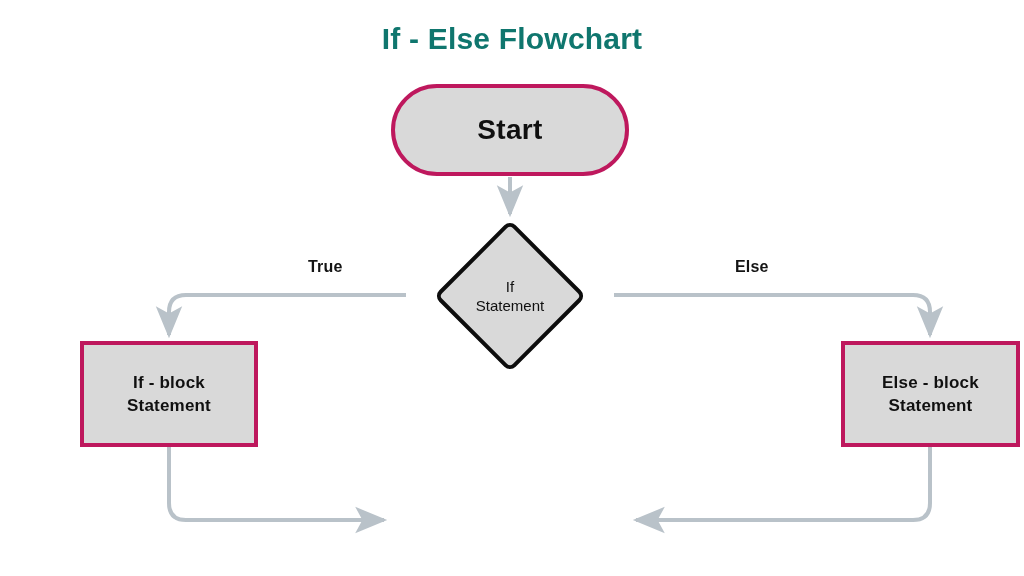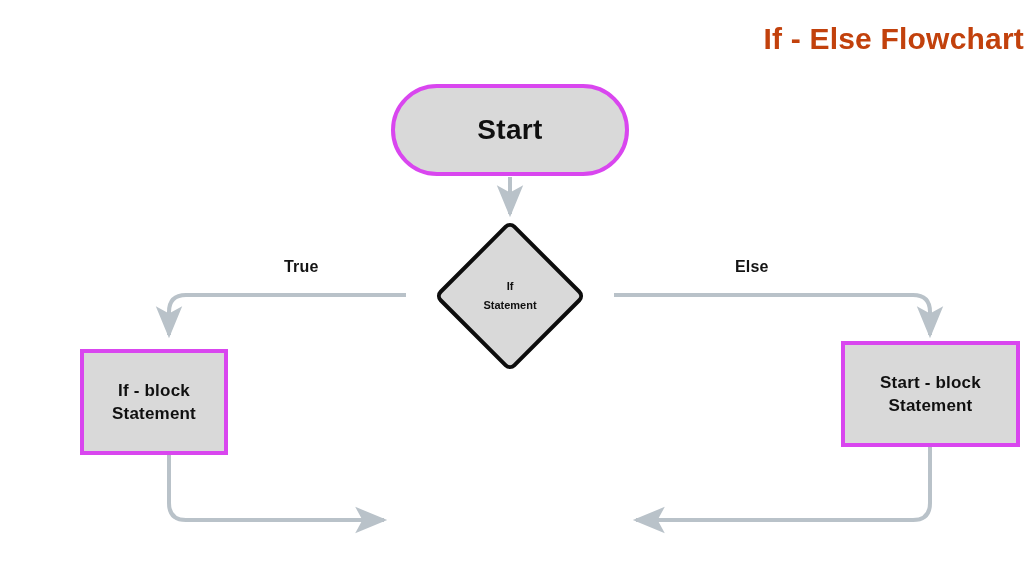--- a/index.html
+++ b/index.html
@@ -18,43 +18,43 @@
     background: #ffffff;
     overflow: hidden;
   }
 
   
   .chart-title {
     position: absolute;
     left: 0;
     top: 20px;
     width: 1024px;
-    text-align: right;
+    text-align: center;
     font-size: 30px;
     font-weight: bold;
-    color: #c2410c;
+    color: #0f766e;
     letter-spacing: 0.2px;
     line-height: 38px;
   }
 
   
   #connectors {
     position: absolute;
     left: 0;
     top: 0;
     width: 1024px;
     height: 576px;
   }
 
   
   .node {
     position: absolute;
     box-sizing: border-box;
     background: #d9d9d9;
-    border: 4px solid #d946ef;
+    border: 4px solid #be185d;
     display: flex;
     align-items: center;
     justify-content: center;
     text-align: left;
     color: #101010;
     font-weight: bold;
     z-index: 3;
   }
 
   .node-terminal {
@@ -91,23 +91,23 @@
     position: absolute;
     left: 0;
     top: 0;
     width: 100%;
     height: 100%;
     display: flex;
     flex-direction: column;
     align-items: center;
     justify-content: center;
     text-align: center;
-    font-size: 11px;
+    font-size: 15px;
     line-height: 19px;
-    font-weight: bold;
+    font-weight: normal;
     color: #101010;
   }
 
   
   .edge-label {
     position: absolute;
     font-size: 16px;
     font-weight: bold;
     color: #141414;
     letter-spacing: 0.2px;
@@ -147,28 +147,28 @@
   </div>
 
   <div class="node-decision-wrap" style="left:456px; top:242px; width:108px; height:108px;">
     <div class="node-decision-shape"></div>
     <div class="node-decision-label">
       <span class="node-line">If</span>
       <span class="node-line">Statement</span>
     </div>
   </div>
 
-  <div class="edge-label" style="left:284px; top:258px;">True</div>
+  <div class="edge-label" style="left:308px; top:258px;">True</div>
 
   <div class="edge-label" style="left:735px; top:258px;">Else</div>
 
-  <div class="node node-process" style="left:80px; top:341px; width:148px; height:106px; flex-direction:column;margin-top:8px;">
+  <div class="node node-process" style="left:80px; top:341px; width:178px; height:106px; flex-direction:column;">
     <span class="node-line">If - block</span>
     <span class="node-line">Statement</span>
   </div>
 
   <div class="node node-process" style="left:841px; top:341px; width:179px; height:106px; flex-direction:column;">
-    <span class="node-line">Start - block</span>
+    <span class="node-line">Else - block</span>
     <span class="node-line">Statement</span>
   </div>
 
 
 </div>
 
 </body></html>

